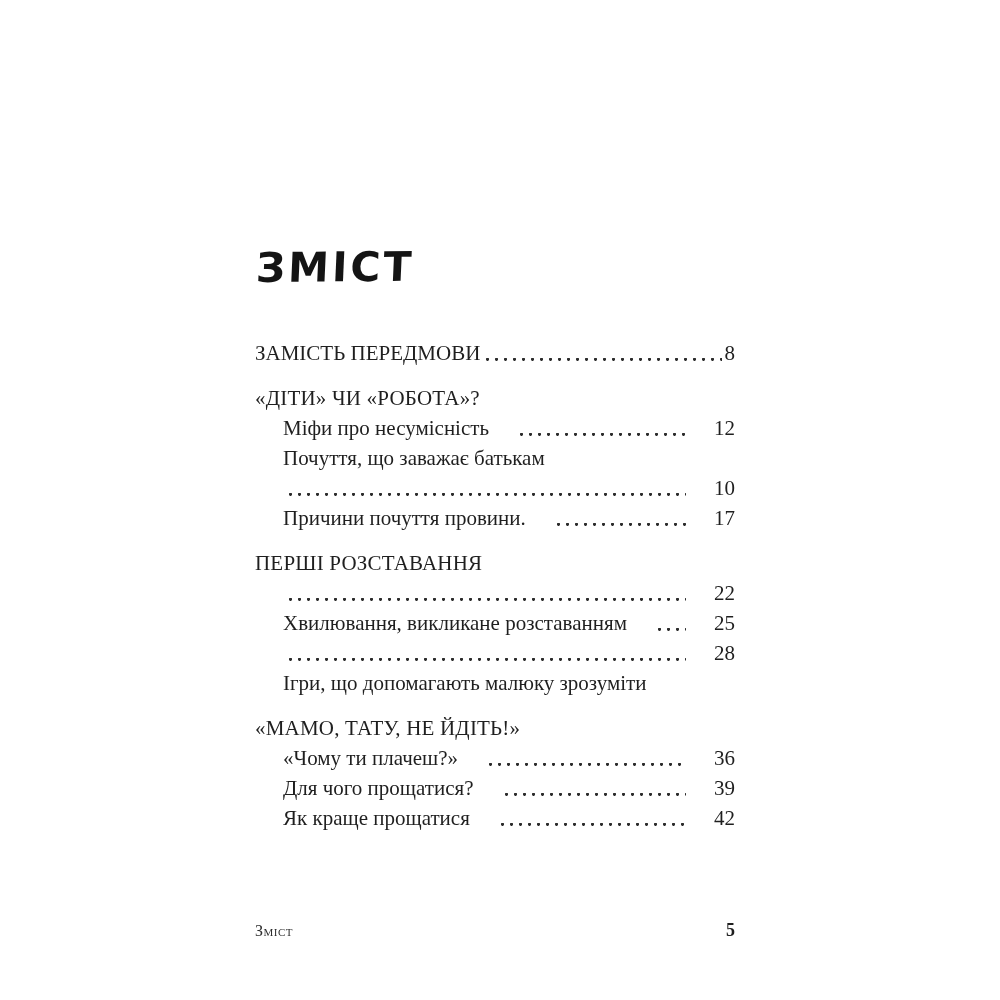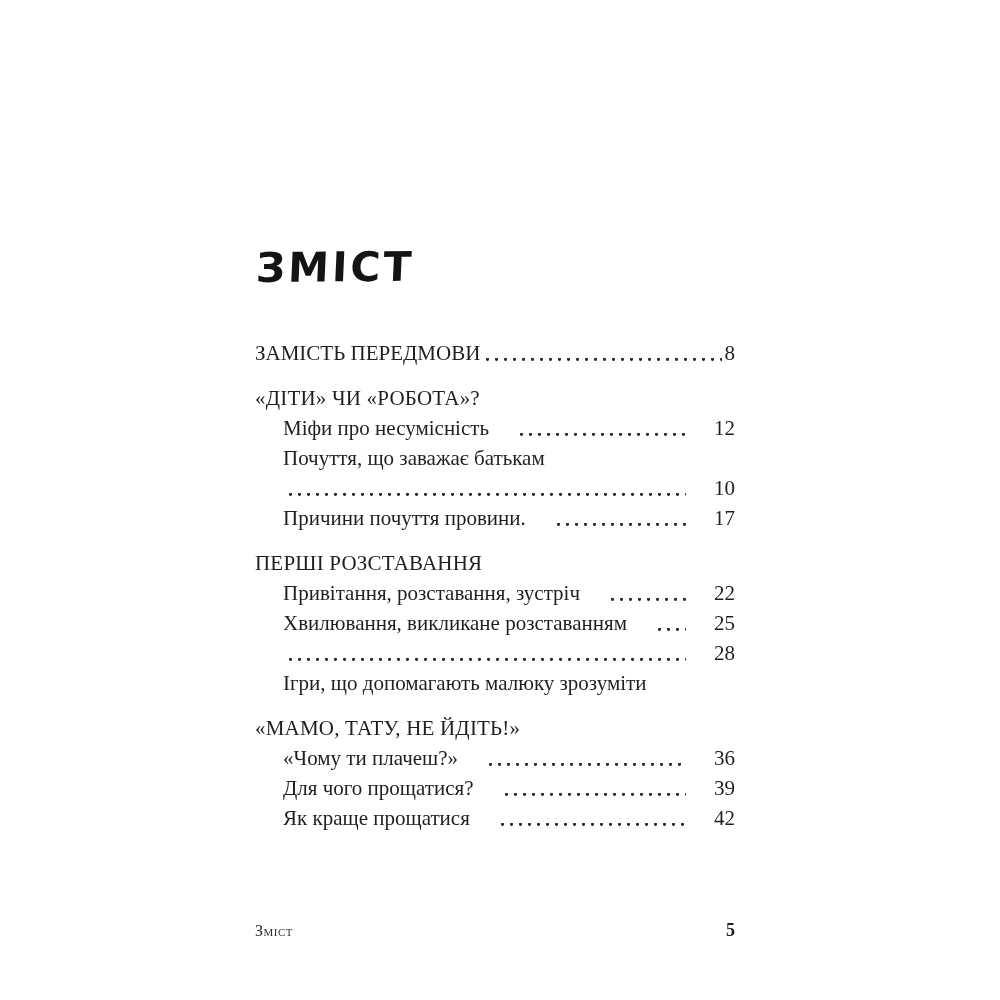--- a/index.html
+++ b/index.html
@@ -119,21 +119,20 @@
         <div class="row item">
           <span>Причини почуття провини.</span>
           <span class="dots"></span>
           <span class="pagenum">17</span>
         </div>
       </div>
 
       <div class="section">
         <div class="row heading">ПЕРШІ РОЗСТАВАННЯ</div>
         <div class="row item">
-          <span>Привітання, розставання, зустріч</span>
           <span class="dots"></span>
           <span class="pagenum">22</span>
         </div>
         <div class="row item">
           <span>Хвилювання, викликане розставанням</span>
           <span class="dots"></span>
           <span class="pagenum">25</span>
         </div>
         <div class="row item">
           <span class="dots"></span>

